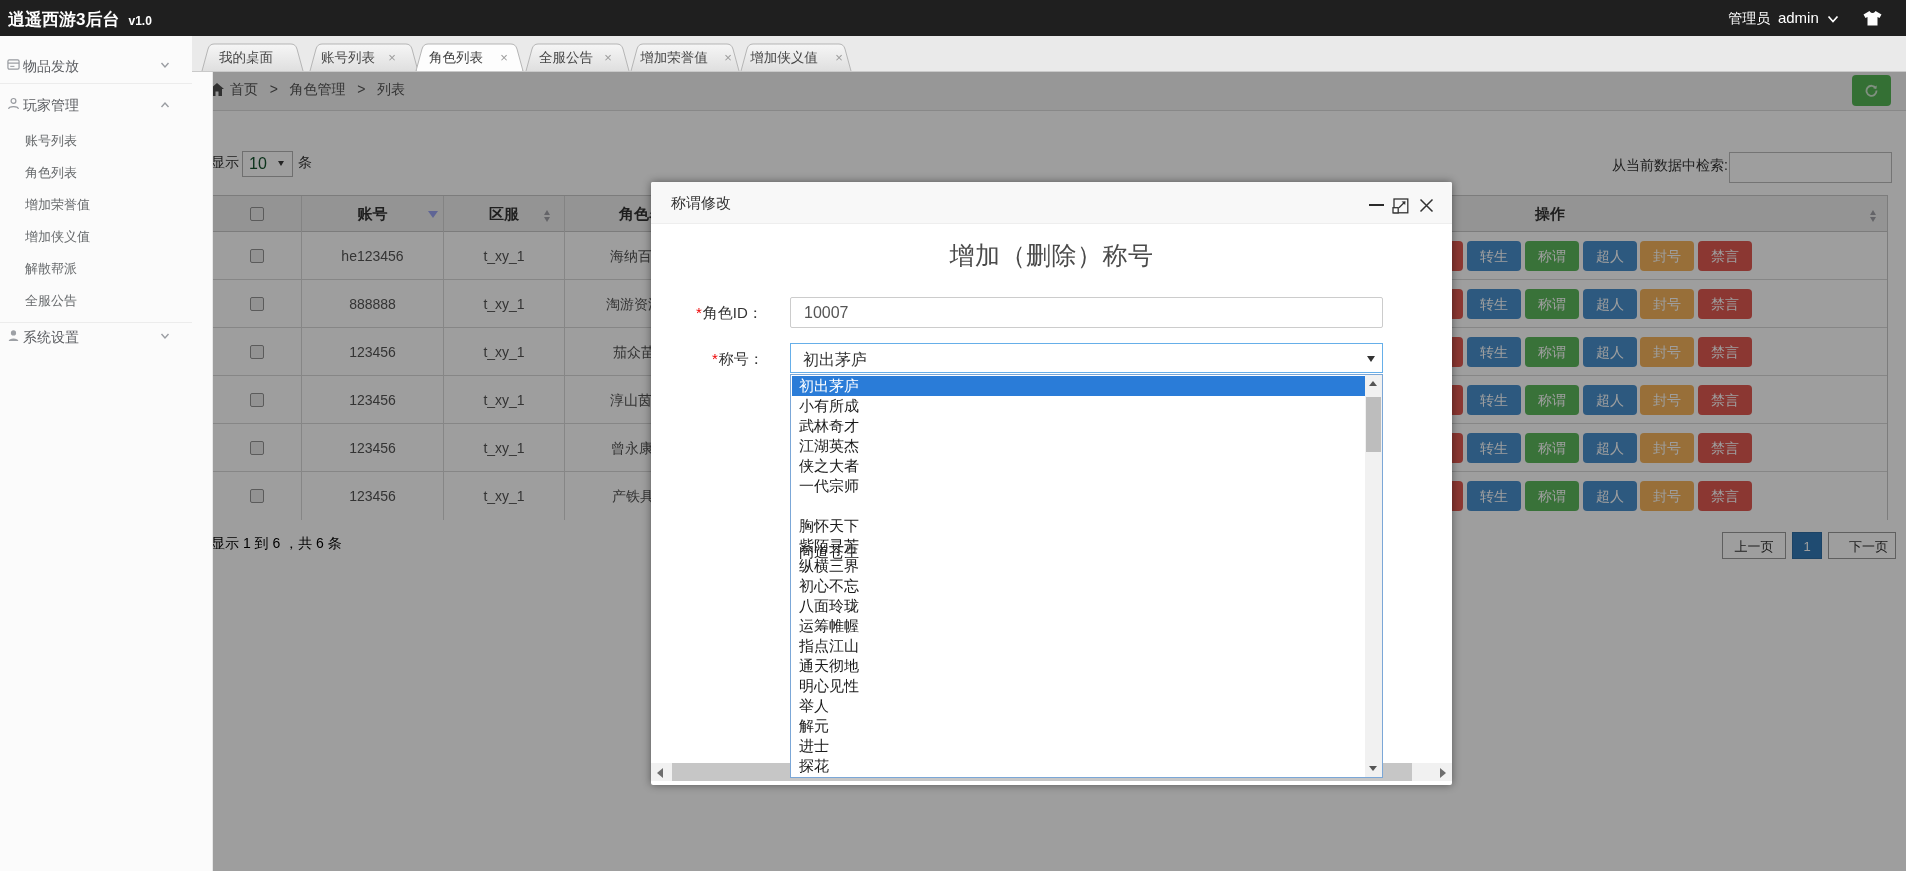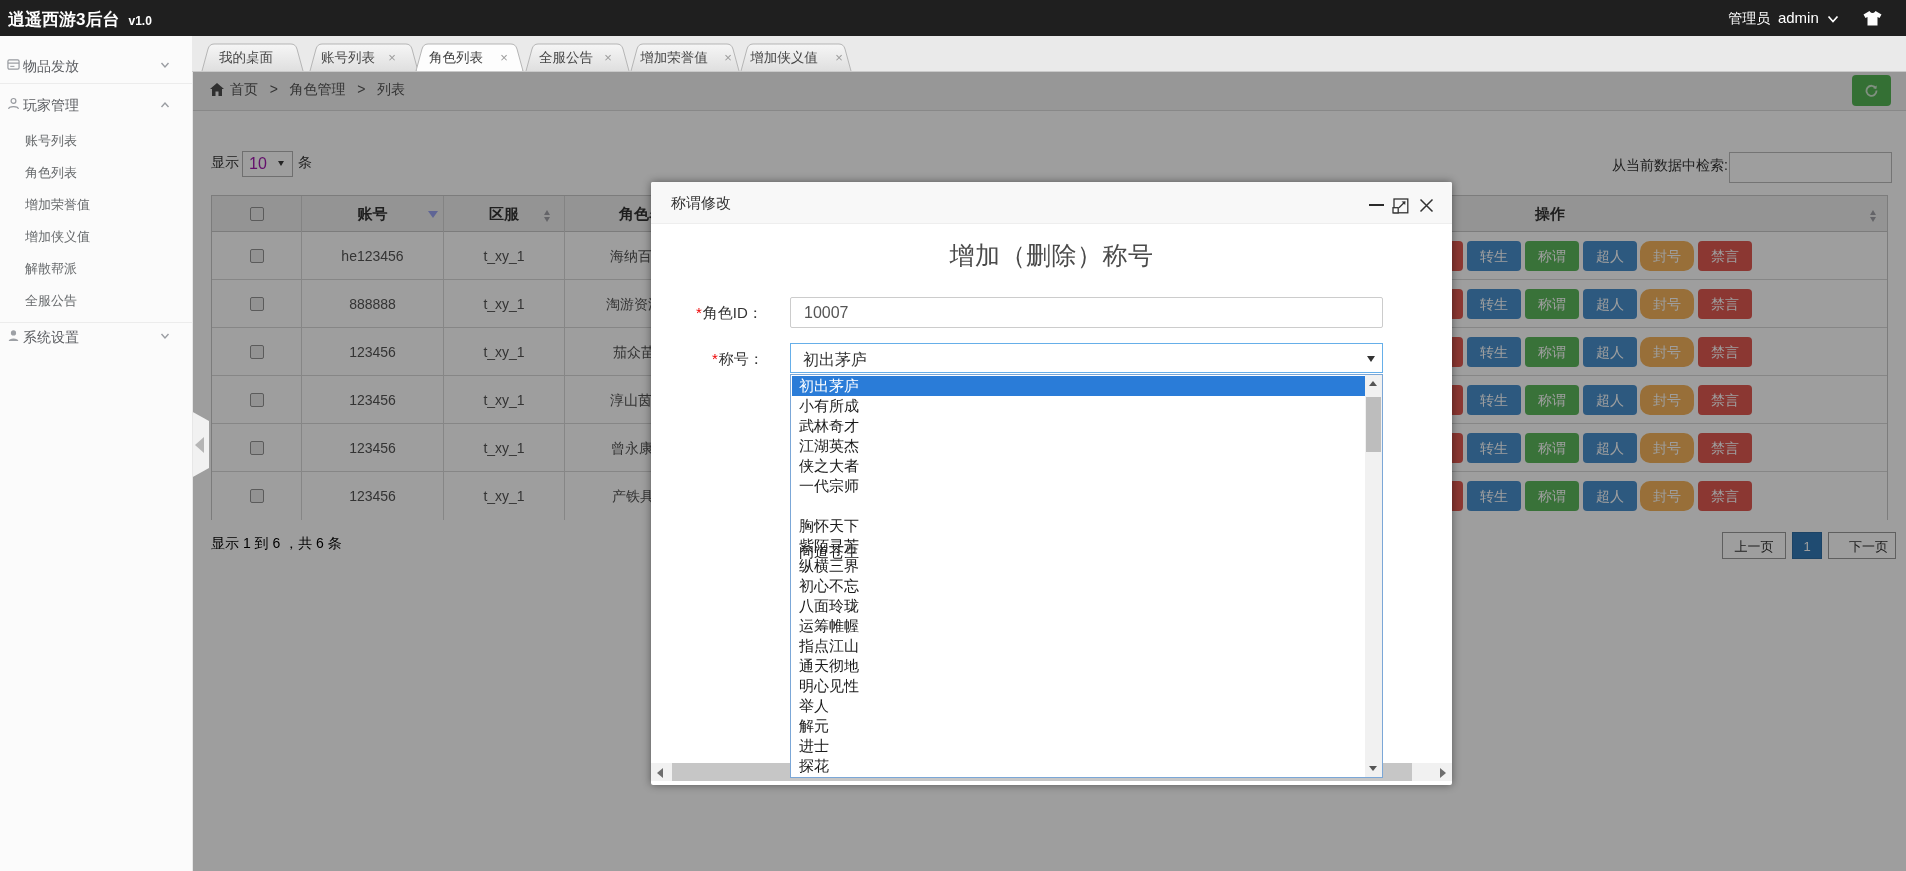--- a/index.html
+++ b/index.html
@@ -3,57 +3,57 @@
 <style>
 html,body{margin:0;padding:0;}
 body{width:1906px;height:871px;overflow:hidden;font-family:"Liberation Sans",sans-serif;background:#fff;}
 #app{position:absolute;left:0;top:0;width:1906px;height:871px;overflow:hidden;}
 
 #topbar{position:absolute;left:0;top:0;width:1906px;height:36px;background:#1f1f1f;color:#fff;z-index:50;}
 #brand{position:absolute;left:8px;top:8px;font-size:17px;font-weight:bold;color:#fff;}
 #brand small{font-size:12px;font-weight:bold;margin-left:9px;}
 #adminarea{position:absolute;right:24px;top:0;height:36px;line-height:36px;font-size:14px;color:#fff;}
 
-#sidebar{position:absolute;left:0;top:36px;width:192px;height:835px;background:#fbfbfb;border-right:1px solid #e7e7e7;z-index:40;}
+#sidebar{position:absolute;left:0;top:36px;width:192px;height:835px;background:#fbfbfb;border-right:1px solid #e7e7e7;z-index:40;padding-left:20px;}
 .navitem{position:relative;height:26px;line-height:26px;font-size:14px;color:#5c5e62;}
 .navitem .txt{position:absolute;left:23px;top:0;}
 .navitem .icon{position:absolute;left:7px;top:5px;width:13px;height:13px;}
 .chev{position:absolute;right:22px;top:0px;width:10px;height:26px;}
 .subitem{height:32px;line-height:32px;font-size:13px;color:#676a6c;padding-left:25px;}
 .navdiv{border-top:1px solid #ececec;}
 
 #tabbar{position:absolute;left:192px;top:36px;width:1714px;height:35px;background:#eaeaea;border-bottom:1px solid #c9c9c9;z-index:40;}
 #tabsvg{position:absolute;left:0;top:0;}
 
 #content{position:absolute;left:192px;top:71px;width:1714px;height:800px;background:#fff;z-index:10;}
 #crumbbar{position:absolute;left:0;top:0;width:1714px;height:39px;background:#f4f4f4;border-bottom:1px solid #dcdcdc;}
 #crumb{position:absolute;left:18px;top:10px;font-size:14px;color:#555;}
 #refreshbtn{position:absolute;left:1660px;top:4px;width:39px;height:31px;background:#55b555;border-radius:4px;}
 
 #lenlabel{position:absolute;left:19px;top:83px;font-size:14px;color:#333;}
-#lensel{position:absolute;left:50px;top:80px;width:49px;height:24px;border:1px solid #b4b4b4;background:#fff;font-size:16px;color:#a21caf;}
+#lensel{position:absolute;left:50px;top:80px;width:49px;height:24px;border:1px solid #b4b4b4;background:#fff;font-size:16px;color:#14532d;}
 #lensel .v{position:absolute;left:6px;top:3px;}
 #lensel .ar{position:absolute;right:8px;top:9px;width:0;height:0;border-left:3.5px solid transparent;border-right:3.5px solid transparent;border-top:5px solid #3a3a3a;}
 #tiao{position:absolute;left:106px;top:83px;font-size:14px;color:#333;}
 #searchlabel{position:absolute;left:1420px;top:86px;font-size:14px;color:#333;}
 #searchbox{position:absolute;left:1537px;top:81px;width:161px;height:29px;border:1px solid #bbb;background:#fff;}
 
 #tbl{position:absolute;left:19px;top:124px;width:1677px;height:325px;border:1px solid #c8c8c8;box-sizing:border-box;}
 .hrow{position:absolute;left:0;top:0;width:100%;height:36px;background:#efefef;border-bottom:1px solid #c8c8c8;box-sizing:border-box;}
 .hcell{position:absolute;top:0;height:36px;line-height:36px;font-size:15px;font-weight:bold;color:#333;text-align:center;box-sizing:border-box;border-right:1px solid #d4d4d4;}
 .brow{position:absolute;left:0;width:100%;height:48px;border-bottom:1px solid #d8d8d8;box-sizing:border-box;background:#fff;}
 .bcell{position:absolute;top:0;height:48px;line-height:48px;font-size:14px;color:#555;text-align:center;box-sizing:border-box;border-right:1px solid #d8d8d8;}
 .cb{position:absolute;width:14px;height:14px;border:1px solid #949494;background:#ececec;border-radius:2px;box-sizing:border-box;}
 .sorticon{position:absolute;top:0;width:10px;height:36px;}
 .sorticon:before{content:"";position:absolute;left:0;top:14px;border-left:3.5px solid transparent;border-right:3.5px solid transparent;border-bottom:5px solid #a2a2a8;}
 .sorticon:after{content:"";position:absolute;left:0;top:21px;border-left:3.5px solid transparent;border-right:3.5px solid transparent;border-top:5px solid #a2a2a8;}
 .btn{position:absolute;width:54px;height:30px;border-radius:4px;color:#fff;font-size:14px;text-align:center;line-height:30px;}
 .b-blue{background:#4990cd;}
 .b-green{background:#5cb85c;}
-.b-orange{background:#f5b45c;border-radius:10px;}
+.b-orange{background:#f5b45c;}
 .b-red{background:#e05a52;}
 #tfoot{position:absolute;left:19px;top:464px;font-size:14px;color:#000000;}
 .pgbtn{position:absolute;top:461px;height:27px;line-height:27px;font-size:13px;color:#333;border:1px solid #999;background:#fff;text-align:center;box-sizing:border-box;}
 #pg1{position:absolute;left:1600px;top:461px;width:30px;height:27px;line-height:27px;background:#337ab7;color:#fff;font-size:13px;text-align:center;border:1px solid #2e6da4;box-sizing:border-box;}
 
 #overlay{position:absolute;left:192px;top:71px;width:1714px;height:800px;background:rgba(0,0,0,0.38);z-index:20;}
 
 #handle{position:absolute;left:191px;top:411px;width:18px;height:67px;background:#f1f1f1;clip-path:polygon(0 0,100% 15%,100% 85%,0 100%);z-index:30;}
 #handle .tri{position:absolute;left:4px;top:26px;width:0;height:0;border-top:8px solid transparent;border-bottom:8px solid transparent;border-right:9px solid #b5b5b5;}
 

